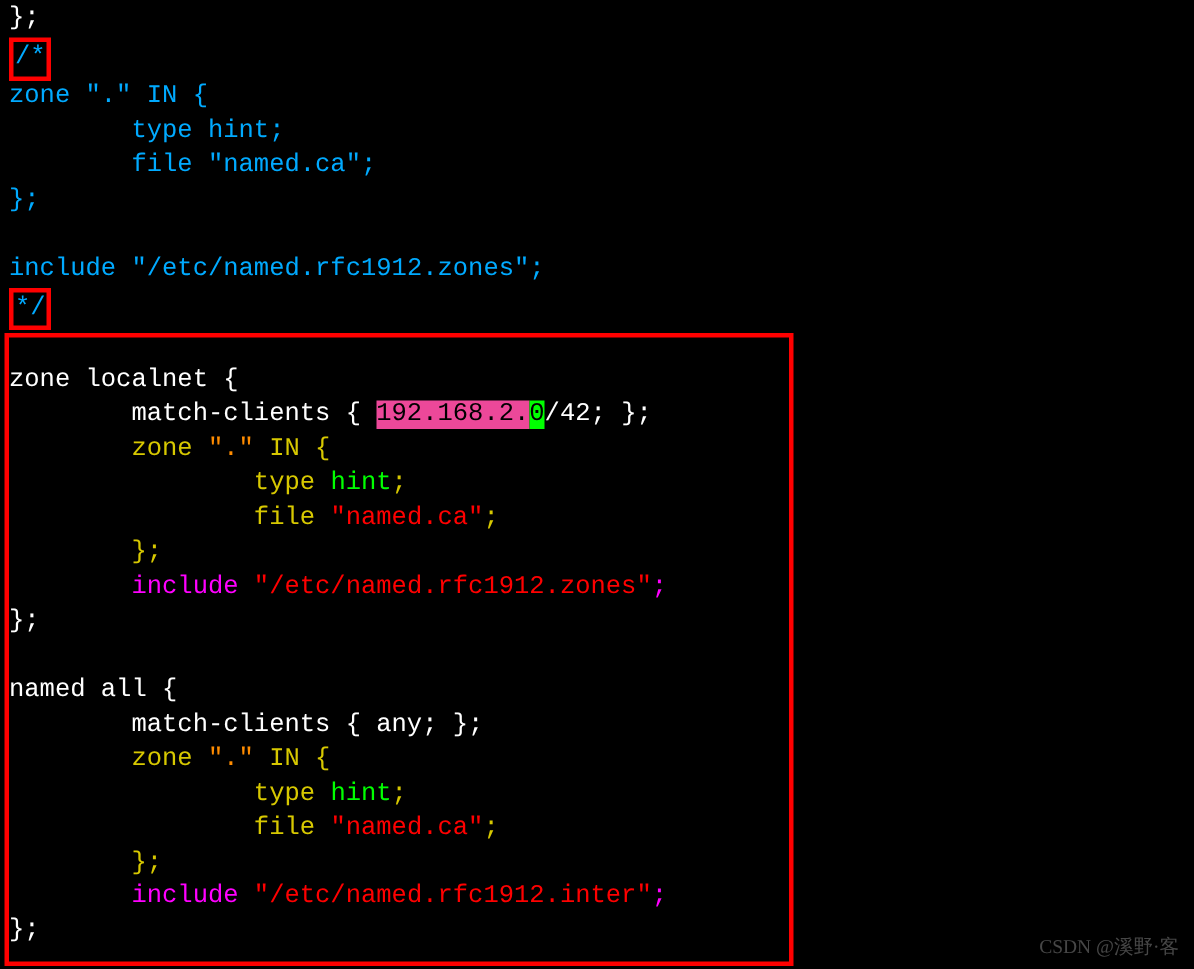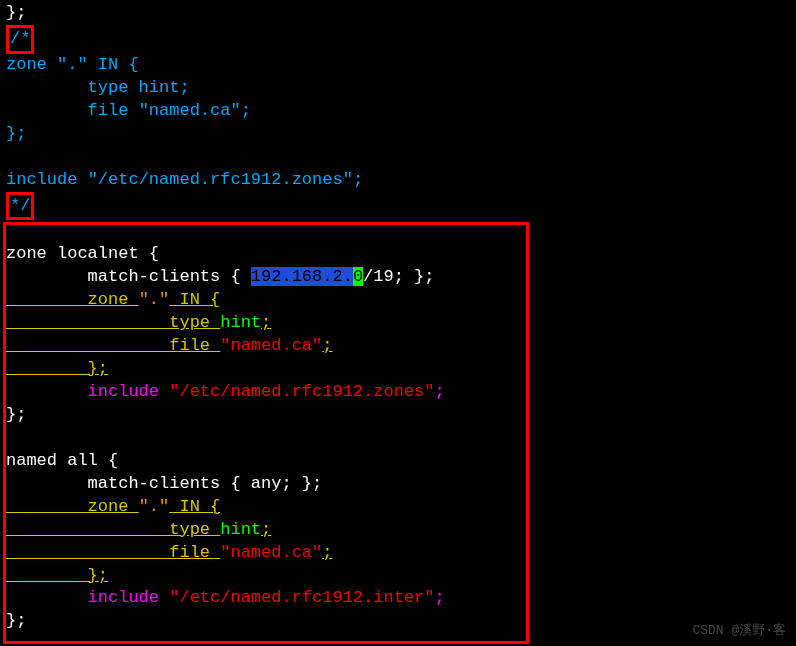--- a/index.html
+++ b/index.html
@@ -11,26 +11,26 @@
       color: #fff;
       width: 796px;
       height: 646px;
       overflow: hidden;
       position: relative;
       padding: 2px 6px;
     }
     .line { white-space: pre; }
     .c-white { color: #ffffff; }
     .c-cyan { color: #00aaff; }
-    .c-yellow { color: #d7c800; text-decoration: underline; }
+    .c-yellow { color: #d7c800; }
     .c-orange { color: #ff8c00; }
     .c-red { color: #ff0000; }
     .c-green { color: #00ff00; }
     .c-magenta { color: #ff00ff; }
-    .hl-yellow { background: #1d4ed8; color: #000; }
+    .hl-yellow { background: #ec4899; color: #000; }
     .hl-green { background: #00ff00; color: #000; }
     .red-box-sm {
       display: inline-block;
       border: 3px solid #ff0000;
       padding: 0 1px;
     }
     .red-box-lg {
       position: absolute;
       border: 3px solid #ff0000;
       left: 3px;
@@ -38,39 +38,39 @@
       width: 526px;
       height: 422px;
       pointer-events: none;
     }
     .watermark {
       position: absolute;
       right: 10px;
       bottom: 6px;
       color: rgba(200,200,200,0.35);
       font-size: 13px;
-      font-family: Liberation Mono, monospace;
+      font-family: Liberation Serif, serif;
     }
   </style>
 </head>
 <body>
 
 <div class="line"><span class="c-white">};</span></div>
 <div class="line"><span class="red-box-sm"><span class="c-cyan">/*</span></span></div>
 <div class="line"><span class="c-cyan">zone "." IN {</span></div>
 <div class="line"><span class="c-cyan">        type hint;</span></div>
 <div class="line"><span class="c-cyan">        file </span><span class="c-cyan">"named.ca"</span><span class="c-cyan">;</span></div>
 <div class="line"><span class="c-cyan">};</span></div>
 <div class="line">&nbsp;</div>
 <div class="line"><span class="c-cyan">include </span><span class="c-cyan">"/etc/named.rfc1912.zones"</span><span class="c-cyan">;</span></div>
 <div class="line"><span class="red-box-sm"><span class="c-cyan">*/</span></span></div>
 <div class="line">&nbsp;</div>
 
 <div class="line"><span class="c-white">zone localnet {</span></div>
-<div class="line"><span class="c-white">        match-clients { </span><span class="hl-yellow">192.168.2.</span><span class="hl-green">0</span><span class="c-white">/19; };</span></div>
+<div class="line"><span class="c-white">        match-clients { </span><span class="hl-yellow">192.168.2.</span><span class="hl-green">0</span><span class="c-white">/42; };</span></div>
 <div class="line"><span class="c-yellow">        zone </span><span class="c-orange">"."</span><span class="c-yellow"> IN {</span></div>
 <div class="line"><span class="c-yellow">                type </span><span class="c-green">hint</span><span class="c-yellow">;</span></div>
 <div class="line"><span class="c-yellow">                file </span><span class="c-red">"named.ca"</span><span class="c-yellow">;</span></div>
 <div class="line"><span class="c-yellow">        };</span></div>
 <div class="line"><span class="c-magenta">        include </span><span class="c-red">"/etc/named.rfc1912.zones"</span><span class="c-magenta">;</span></div>
 <div class="line"><span class="c-white">};</span></div>
 <div class="line">&nbsp;</div>
 
 <div class="line"><span class="c-white">named all {</span></div>
 <div class="line"><span class="c-white">        match-clients { any; };</span></div>

